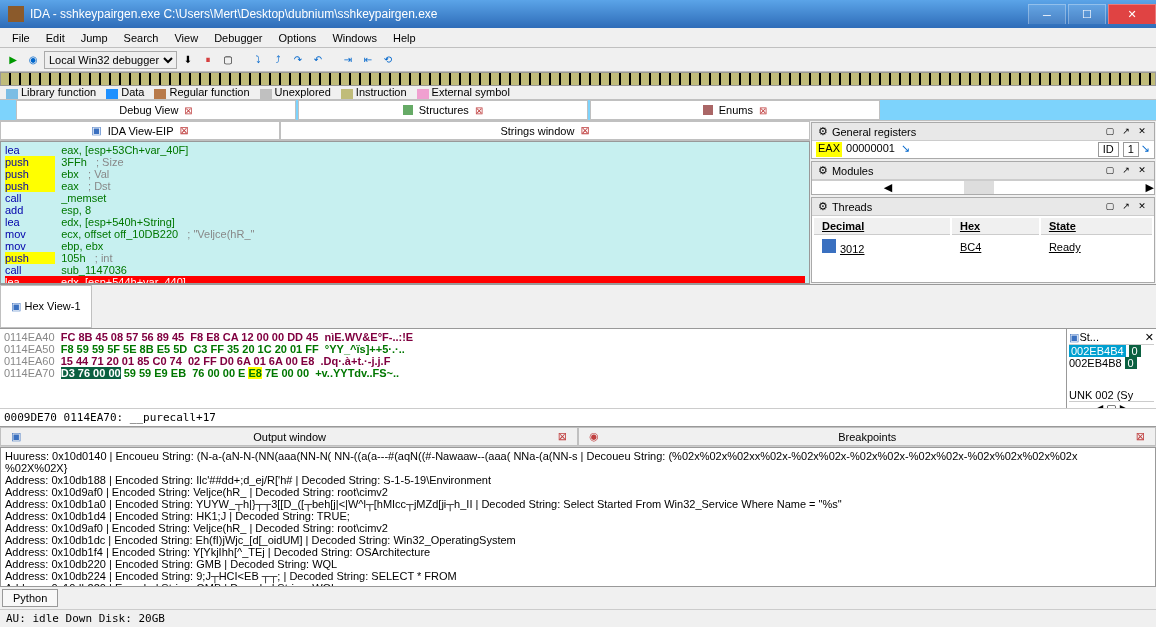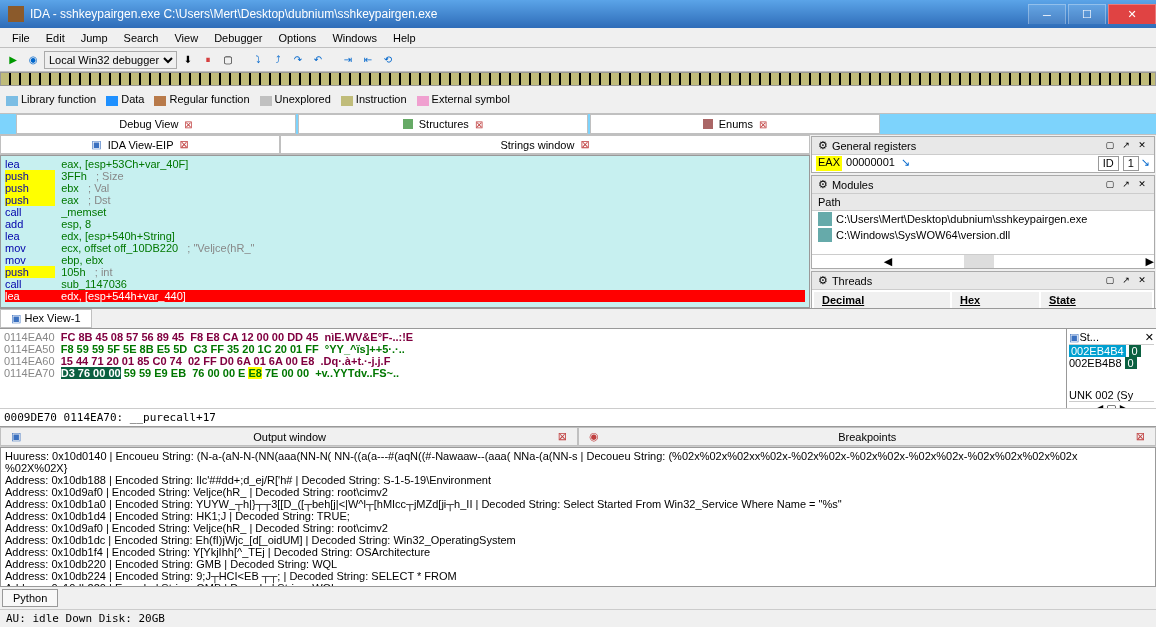--- a/index.html
+++ b/index.html
@@ -12,21 +12,21 @@
 .winbtn.close { background:#e04343; width:48px; }
 .menubar { height:20px; background:#f0f0f0; display:flex; align-items:center; padding-left:4px; border-bottom:1px solid #c0c0c0; }
 .menubar span { padding:2px 8px; cursor:default; }
 .toolbar { height:24px; background:#f0f0f0; display:flex; align-items:center; padding-left:4px; border-bottom:1px solid #c0c0c0; gap:2px; }
 .tbtn { width:18px; height:18px; display:flex; align-items:center; justify-content:center; font-size:10px; }
 .tplay { color:#090; }
 .tstop { color:#06c; }
 .tpause { color:#c00; }
 select.dbg { height:18px; font-size:11px; border:1px solid #aaa; }
 .band { height:14px; background:repeating-linear-gradient(90deg,#c0bc7a 0,#c0bc7a 8px,#000 8px,#000 10px); border:1px solid #999; }
-.legend { height:28px; background:#f0f0f0; display:flex; align-items:center; padding-left:6px; gap:10px; border-bottom:1px solid #c0c0c0; }
+.legend { height:14px; background:#f0f0f0; display:flex; align-items:center; padding-left:6px; gap:10px; border-bottom:1px solid #c0c0c0; }
 .legend .sw { width:12px; height:10px; display:inline-block; margin-right:3px; vertical-align:middle; }
 .tabs { display:flex; background:#7dd3fc; border-bottom:1px solid #c0c0c0;padding-left:16px; }
 .tab { padding:3px 12px; border:1px solid #c0c0c0; background:#fff; margin-right:2px; display:flex; align-items:center; gap:6px; }
 .tab .x { color:#c04040; font-size:10px; }
 .tab .dot { width:10px; height:10px; display:inline-block; }
 .mainrow { flex:1; display:flex; min-height:0; }
 .leftcol { width:810px; display:flex; flex-direction:column; }
 .subtabs { display:flex; background:#f0f0f0; border-bottom:1px solid #c0c0c0; }
 .subtab { flex:1; padding:2px 8px; border:1px solid #c0c0c0; background:#fff; text-align:center; display:flex; align-items:center; justify-content:center; gap:6px; }
 .subtab .x { color:#c04040; }
@@ -177,31 +177,20 @@
         </div>
     </div>
     <div class="panel">
       <div class="panelhdr">
           <span>⚙</span>
           <span class="t">Modules</span>
           <span class="pbtn">▢</span>
           <span class="pbtn">↗</span>
           <span class="pbtn">✕</span>
         </div>
-      <div class="modbody">
-        <div class="mh">Path</div>
-        <div class="mr">
-            <span class="modicon"></span>
-            <span>C:\Users\Mert\Desktop\dubnium\sshkeypairgen.exe</span>
-          </div>
-        <div class="mr">
-            <span class="modicon"></span>
-            <span>C:\Windows\SysWOW64\version.dll</span>
-          </div>
-      </div>
       <div style="display:flex;border-top:1px solid #ccc">
           <span style="flex:1;text-align:center">◀</span>
           <span style="width:30px;background:#ddd"></span>
           <span style="flex:1"></span>
           <span>▶</span>
         </div>
     </div>
     <div class="panel" style="flex:1">
       <div class="panelhdr">
           <span>⚙</span>
@@ -222,21 +211,21 @@
               <td>BC4</td>
               <td>Ready</td>
             </tr>
       </tbody>
         </table>
     </div>
   </div>
 </div>
 
 <div style="background:#f0f0f0;border-top:1px solid #999;display:flex">
-    <div style="padding:2px 10px;border:1px solid #c0c0c0;background:#fff"><span style="color:#3a70c0">▣</span> <span>Hex View-1</span></div>
+    <div style="padding:14px 10px;border:1px solid #c0c0c0;background:#fff"><span style="color:#3a70c0">▣</span> <span>Hex View-1</span></div>
   </div>
 
 <div class="botsplit">
   <div class="hexview" id="hexview"><div><span class="addr">0114EA40</span>  <span class="m">FC 8B 45 08 57 56 89 45  F8 E8 CA 12 00 00 DD 45</span>  <span class="m">nìE.WV&amp;E°F-..:!E</span></div><div><span class="addr">0114EA50</span>  <span class="g">F8 59 59 5F 5E 8B E5 5D  C3 FF 35 20 1C 20 01 FF</span>  <span class="g">°YY_^ïs]++5·.·..</span></div><div><span class="addr">0114EA60</span>  <span class="m">15 44 71 20 01 85 C0 74  02 FF D0 6A 01 6A 00 E8</span>  <span class="m">.Dq·.à+t.·-j.j.F</span></div><div><span class="addr">0114EA70</span>  <span class="g"><span class="hl2">D3 76 00 00</span> 59 59 E9 EB  76 00 00 E <span class="hl">E8</span> 7E 00 00</span>  <span class="g">+v..YYTdv..FS~..</span></div></div>
   <div class="stack">
     <div style="display:flex;border-bottom:1px solid #ccc">
         <span style="color:#3a70c0">▣</span> 
         <span>St...</span>
         <span style="flex:1"></span>
         <span>✕</span>

